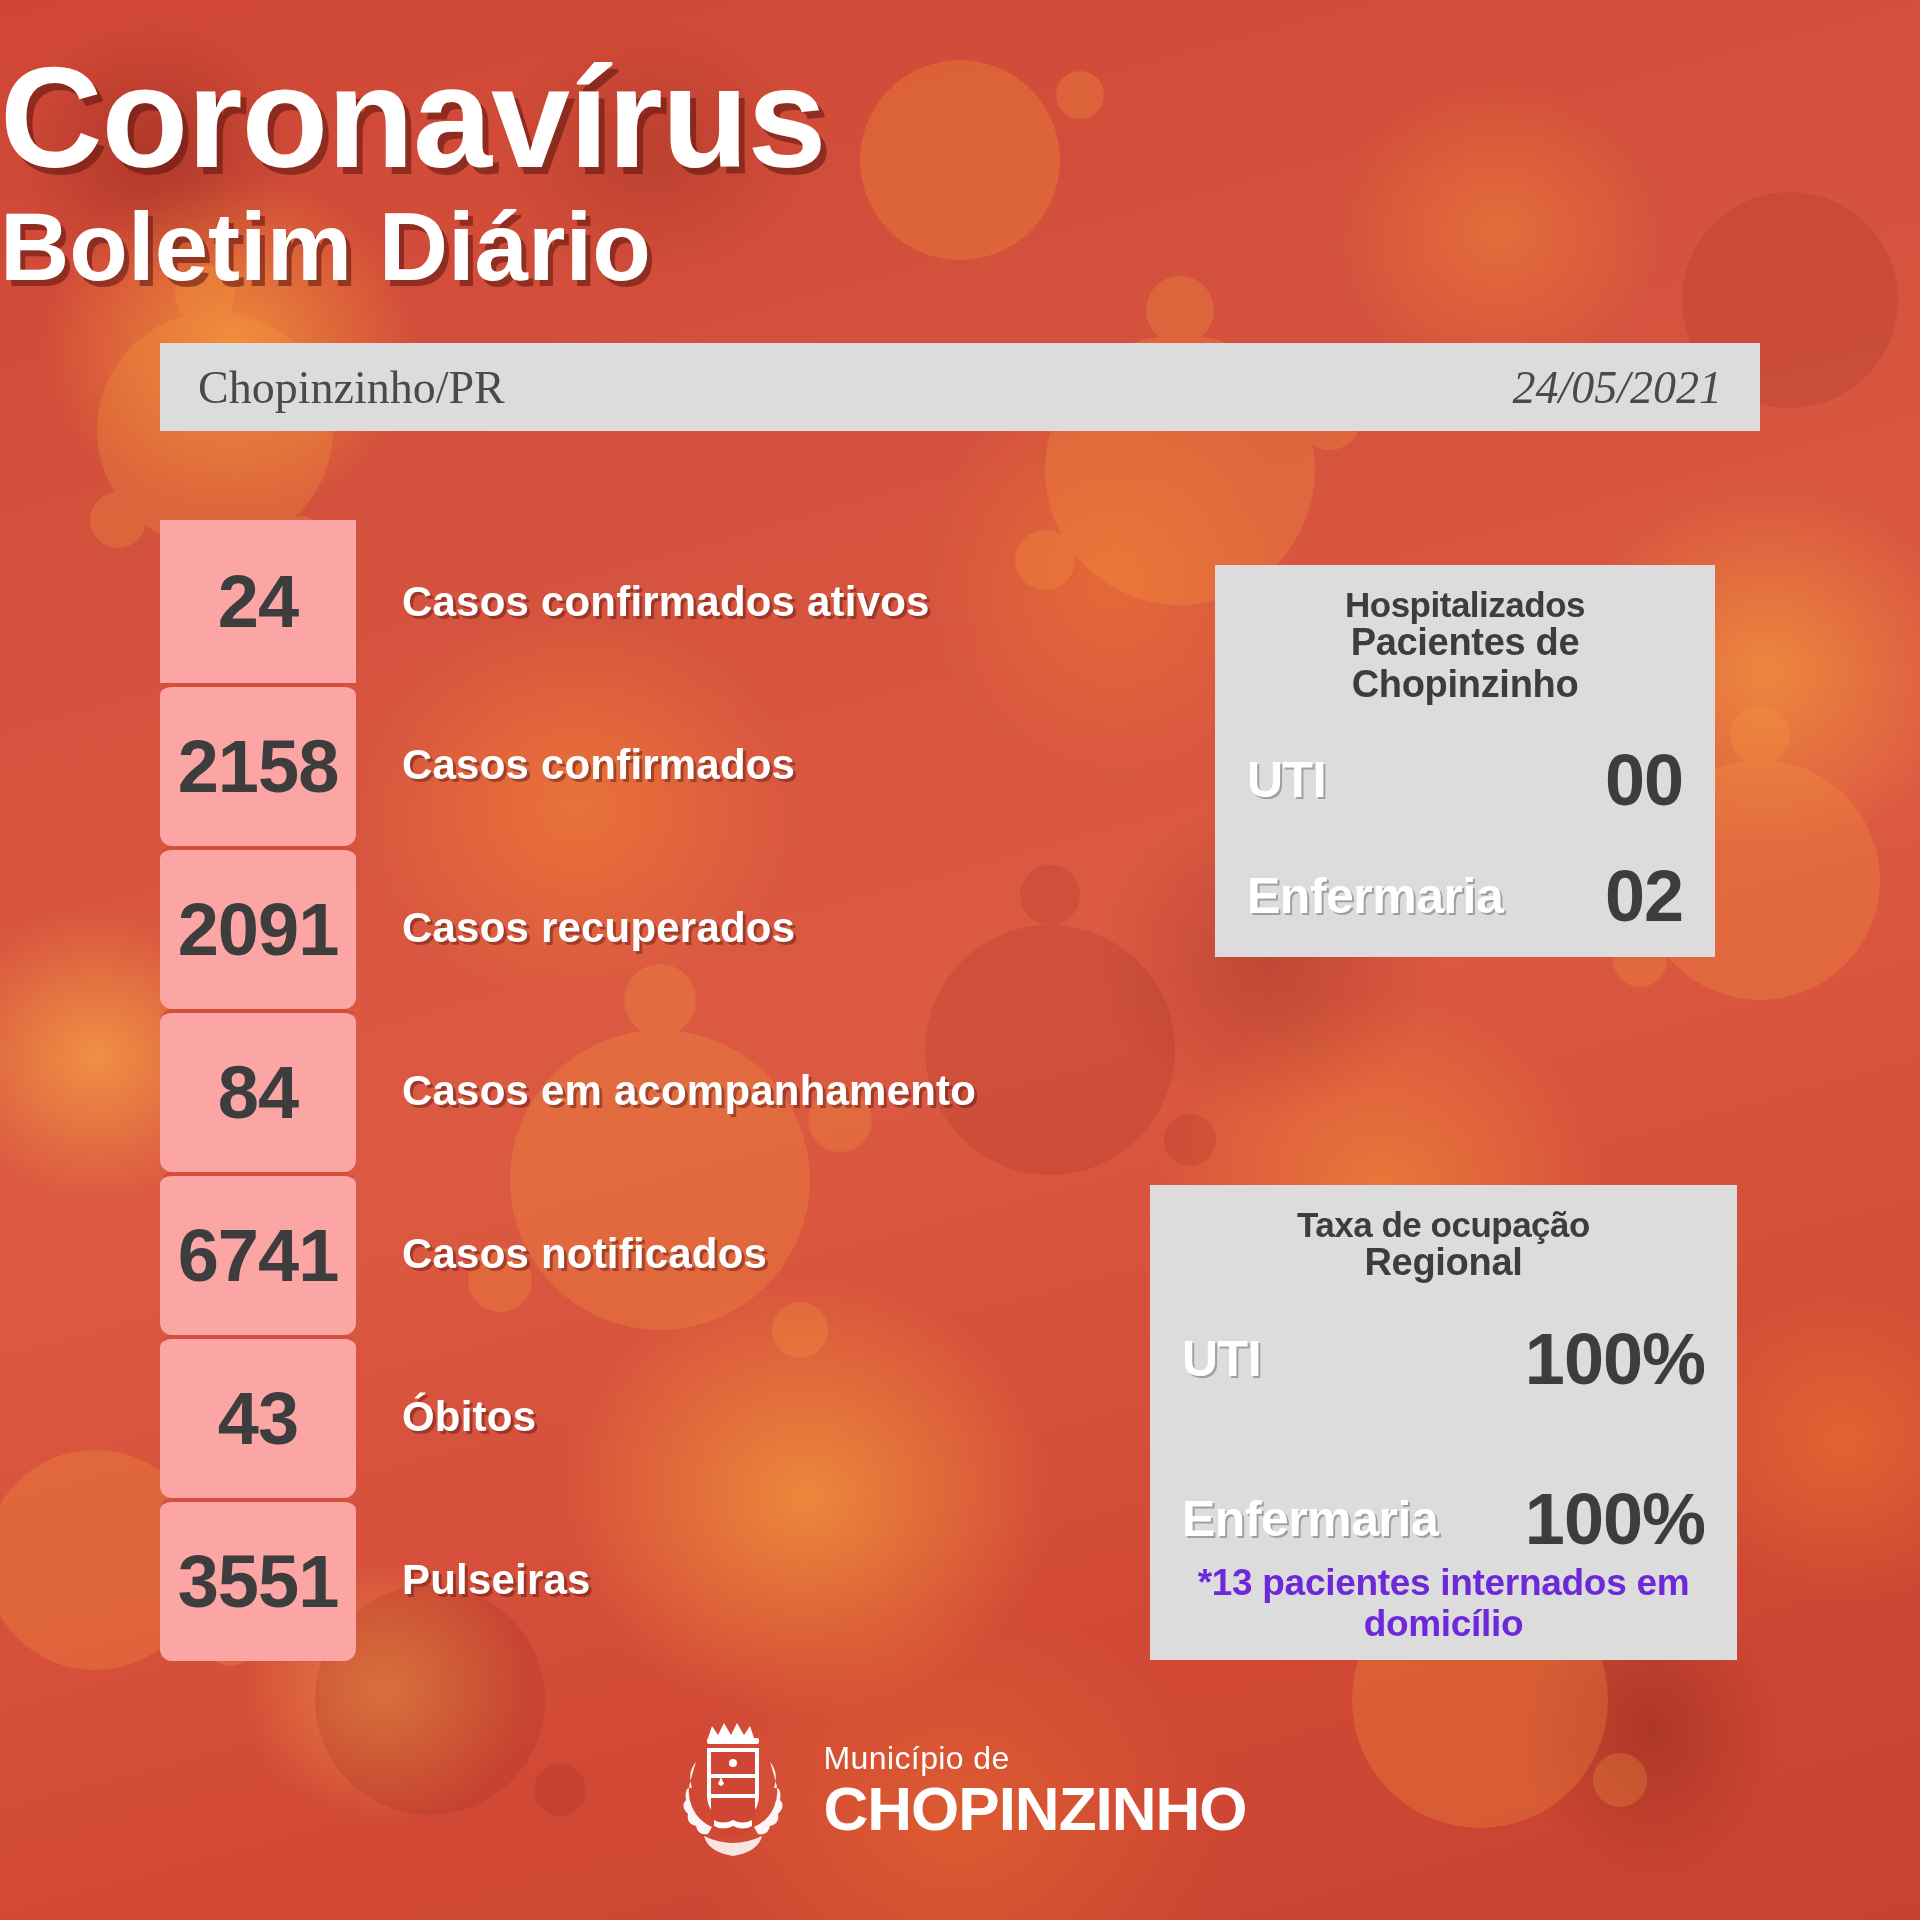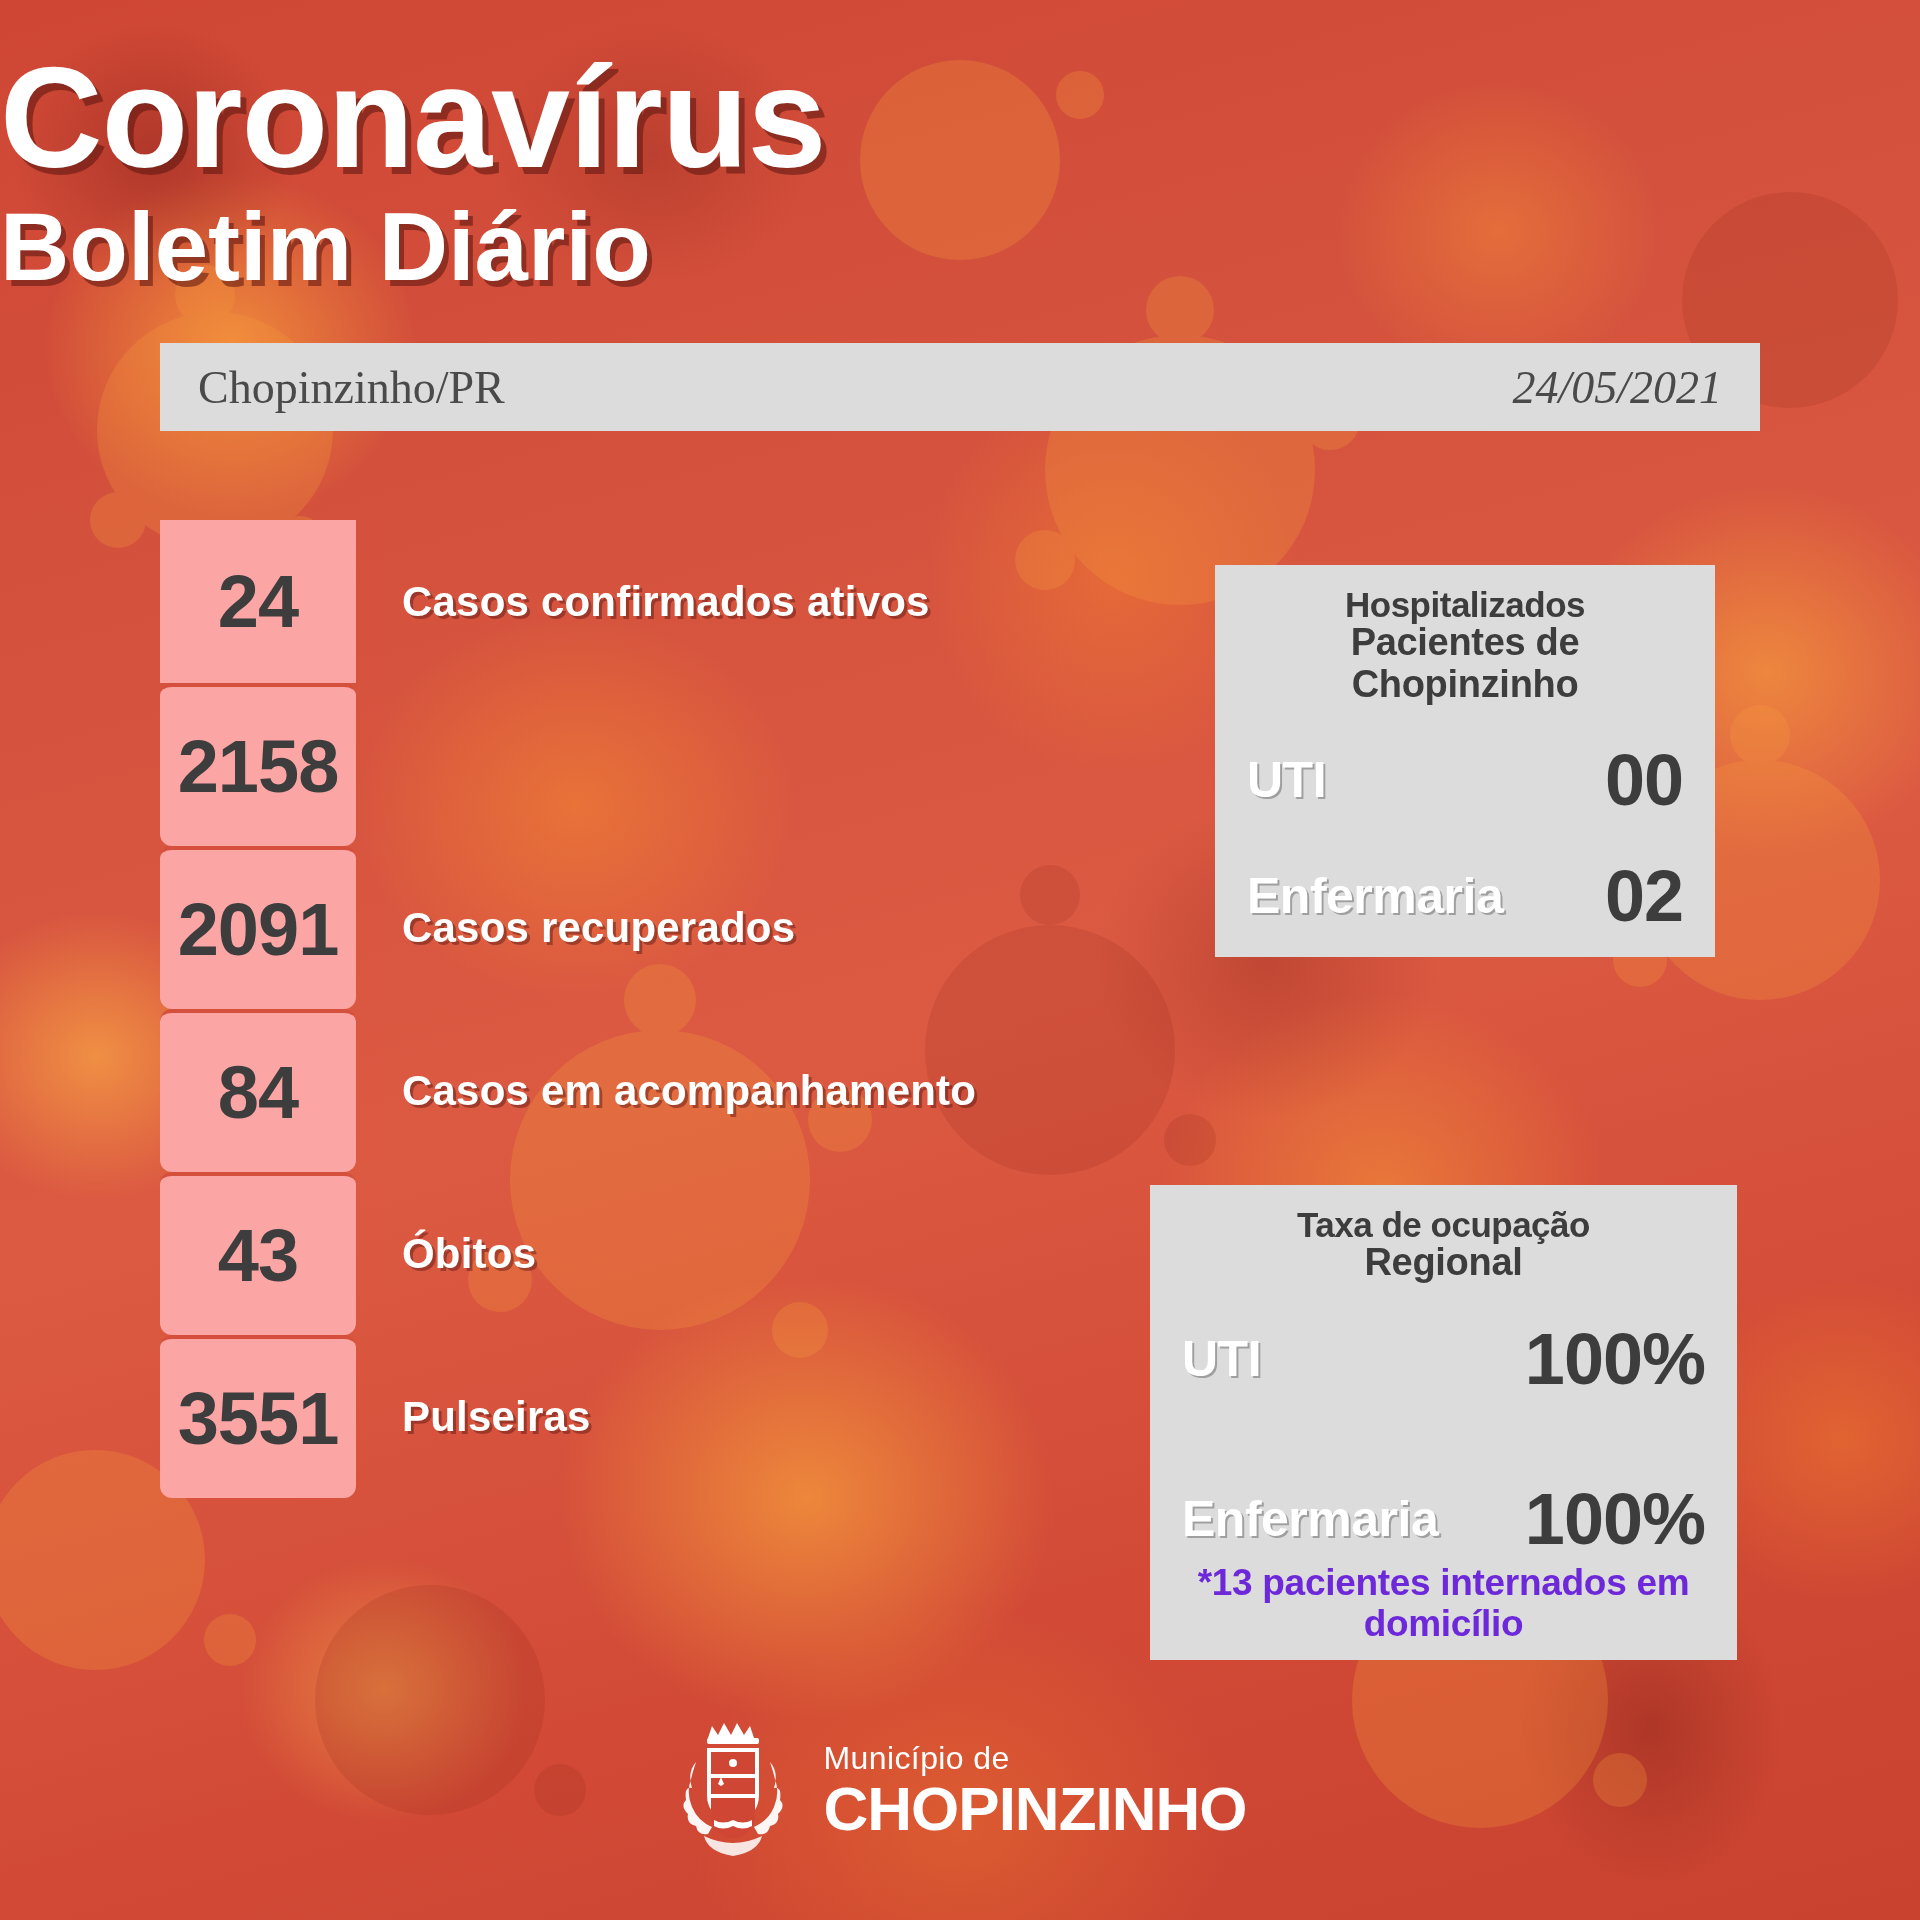--- a/index.html
+++ b/index.html
@@ -275,36 +275,43 @@
       <div class="stat-box">
         <span class="stat-num">24</span>
       </div>
       <span class="stat-label">Casos confirmados ativos</span>
     </div>
 
     <div class="stat-row">
       <div class="stat-box">
         <span class="stat-num">2158</span>
       </div>
+      <span class="stat-label">Casos confirmados</span>
     </div>
 
     <div class="stat-row">
       <div class="stat-box">
         <span class="stat-num">2091</span>
       </div>
       <span class="stat-label">Casos recuperados</span>
     </div>
 
     <div class="stat-row">
       <div class="stat-box">
         <span class="stat-num">84</span>
       </div>
       <span class="stat-label">Casos em acompanhamento</span>
     </div>
 
+    <div class="stat-row">
+      <div class="stat-box">
+        <span class="stat-num">6741</span>
+      </div>
+      <span class="stat-label">Casos notificados</span>
+    </div>
 
     <div class="stat-row">
       <div class="stat-box">
         <span class="stat-num">43</span>
       </div>
       <span class="stat-label">Óbitos</span>
     </div>
 
     <div class="stat-row">
       <div class="stat-box">

